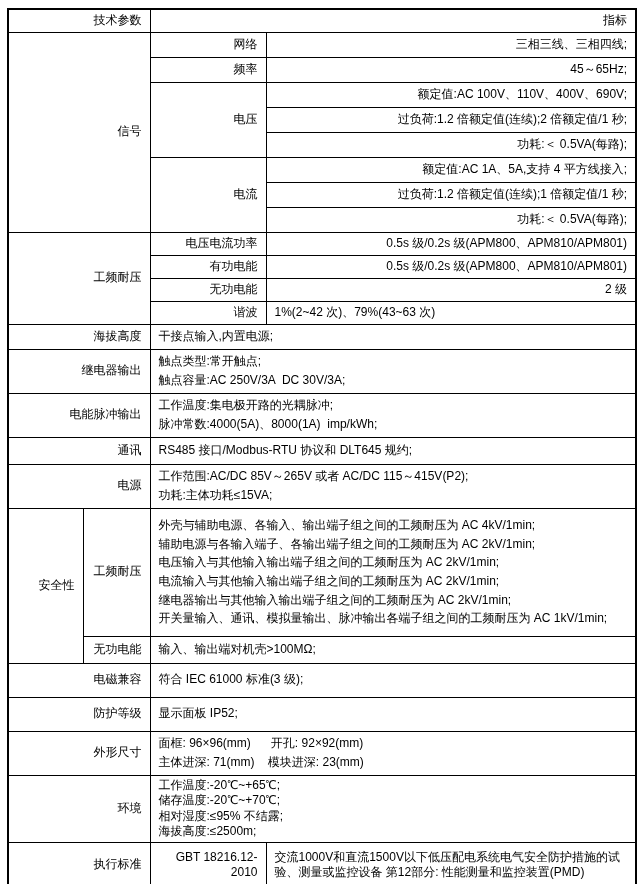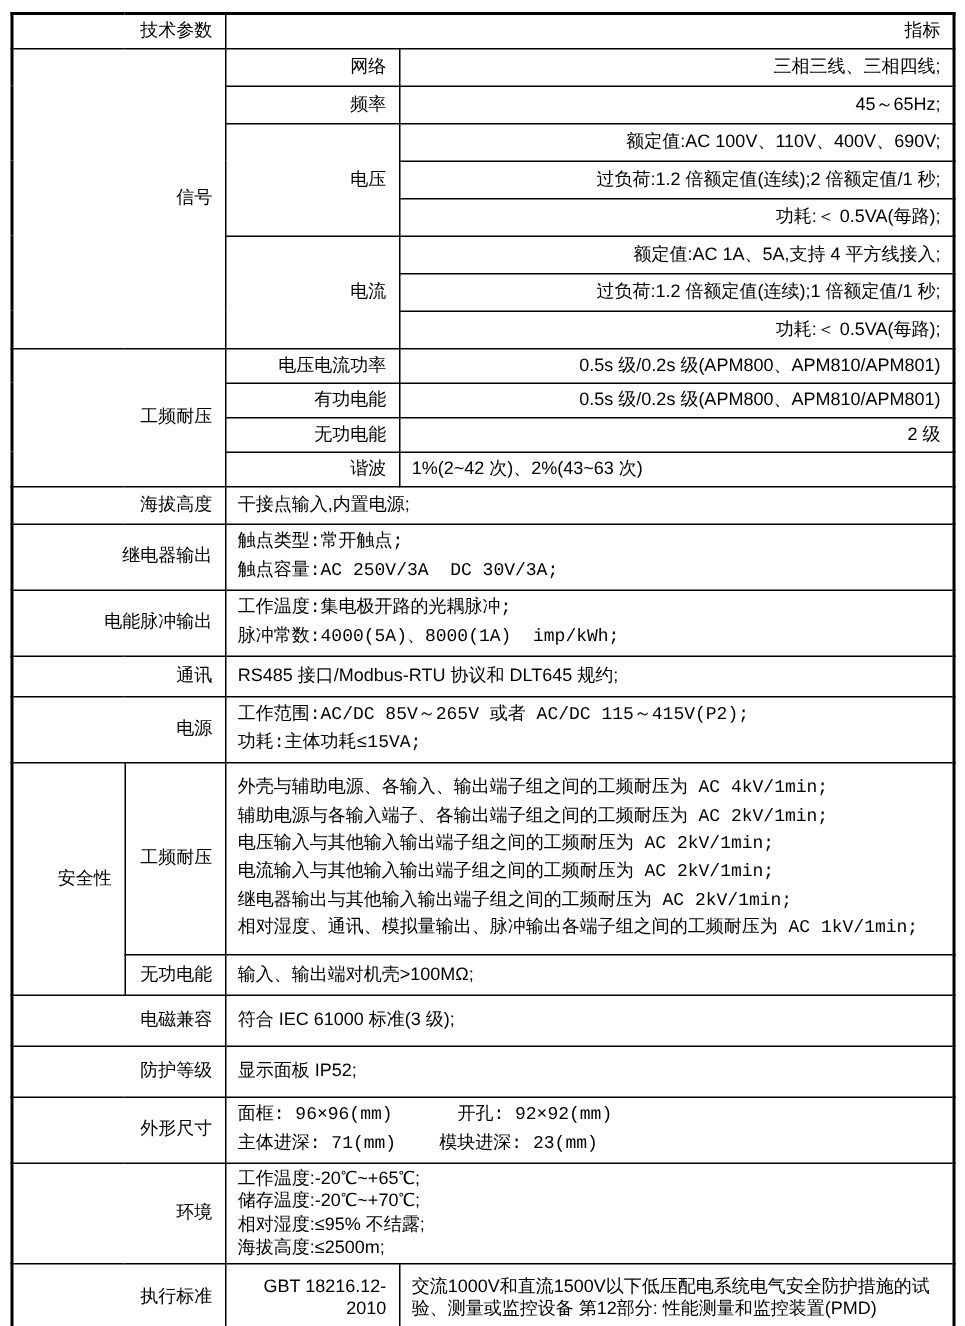--- a/index.html
+++ b/index.html
@@ -26,21 +26,21 @@
     font-weight: normal;
     color: #000;
     padding: 2px 8px;
     overflow: hidden;
     vertical-align: middle;
     line-height: 1.3;
   }
   .c  { text-align: right; }
   .l  { text-align: left; }
   .line { white-space: pre-wrap; }
-  .multiline .line { line-height: 1.55; font-family: Liberation Mono, monospace; }
+  .multiline .line { line-height: 1.55; }
   .tight .line { line-height: 1.3; }
   tr.h23 { height: 23px; }
   tr.h25 { height: 25px; }
   tr.h27 { height: 27px; }
   tr.h34 { height: 34px; }
   tr.h44 { height: 44px; }
   tr.h62 { height: 62px; }
   tr.h46 { height: 46px; }
   tr.h128 { height: 128px; }
   td.desc { font-size: 13px; line-height: 1.28; padding: 3px 6px; }
@@ -100,21 +100,21 @@
   <tr class="h23">
     <td class="c">有功电能</td>
     <td class="c">0.5s 级/0.2s 级(APM800、APM810/APM801)</td>
   </tr>
   <tr class="h23">
     <td class="c">无功电能</td>
     <td class="c">2 级</td>
   </tr>
   <tr class="h23">
     <td class="c">谐波</td>
-    <td class="l">1%(2~42 次)、2%(43~63 次)</td>
+    <td class="l">1%(2~42 次)、79%(43~63 次)</td>
   </tr>
 
   <tr class="h25">
     <td colspan="2" class="c">海拔高度</td>
     <td colspan="2" class="l">干接点输入,内置电源;</td>
   </tr>
   <tr class="h44">
     <td colspan="2" class="c">继电器输出</td>
     <td colspan="2" class="l multiline">
       <div class="line">触点类型:常开触点;</div>
@@ -142,21 +142,21 @@
 
   <tr class="h128">
     <td rowspan="2" class="c">安全性</td>
     <td class="c">工频耐压</td>
     <td colspan="2" class="l multiline">
       <div class="line">外壳与辅助电源、各输入、输出端子组之间的工频耐压为 AC 4kV/1min;</div>
       <div class="line">辅助电源与各输入端子、各输出端子组之间的工频耐压为 AC 2kV/1min;</div>
       <div class="line">电压输入与其他输入输出端子组之间的工频耐压为 AC 2kV/1min;</div>
       <div class="line">电流输入与其他输入输出端子组之间的工频耐压为 AC 2kV/1min;</div>
       <div class="line">继电器输出与其他输入输出端子组之间的工频耐压为 AC 2kV/1min;</div>
-      <div class="line">相对湿度、通讯、模拟量输出、脉冲输出各端子组之间的工频耐压为 AC 1kV/1min;</div>
+      <div class="line">开关量输入、通讯、模拟量输出、脉冲输出各端子组之间的工频耐压为 AC 1kV/1min;</div>
     </td>
   </tr>
   <tr class="h27">
     <td class="c">无功电能</td>
     <td colspan="2" class="l">输入、输出端对机壳&gt;100MΩ;</td>
   </tr>
 
   <tr class="h34">
     <td colspan="2" class="c">电磁兼容</td>
     <td colspan="2" class="l">符合 IEC 61000 标准(3 级);</td>

